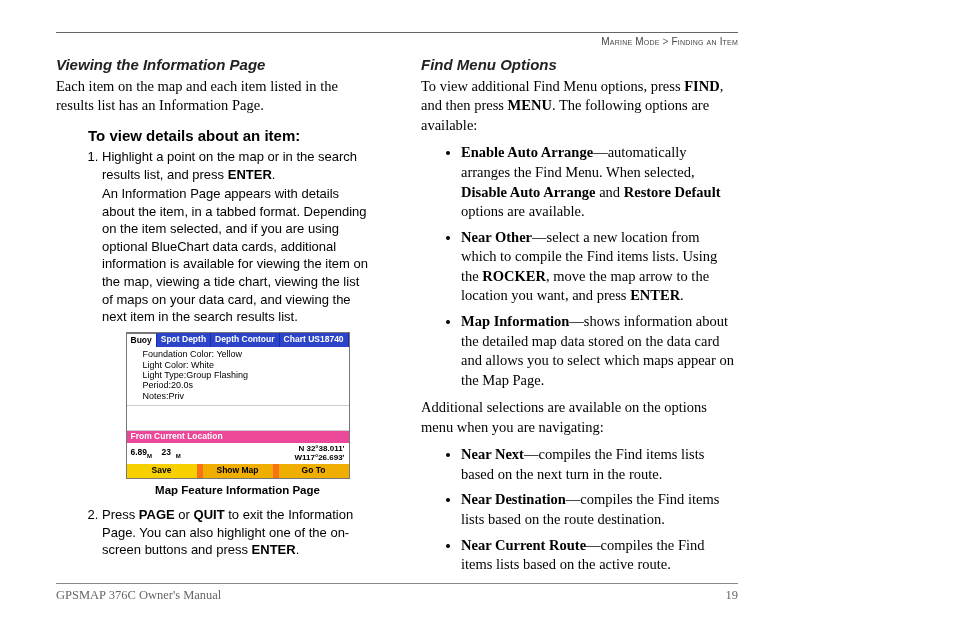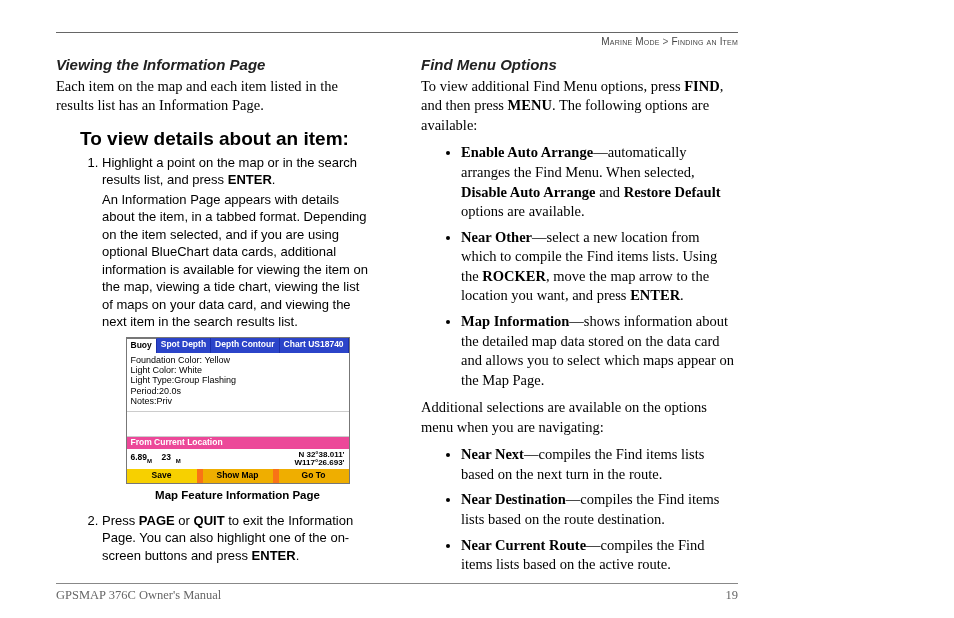--- a/index.html
+++ b/index.html
@@ -42,22 +42,22 @@
     font-weight: bold;
     font-style: italic;
     font-size: 15px;
     margin: 0 0 2px 0;
     color: #222;
   }
   p { margin: 0 0 8px 0; }
   .sans-head {
     font-family: Arial, Helvetica, sans-serif;
     font-weight: bold;
-    font-size: 19px;
-    margin: 10px 0 2px 24px;
+    font-size: 15px;
+    margin: 10px 0 2px 32px;
   }
   ol.steps {
     font-family: Arial, Helvetica, sans-serif;
     font-size: 13px;
     margin: 0 0 0 24px;
     padding-left: 22px;
   }
   ol.steps li { margin-bottom: 6px; }
   ol.steps li p.sub {
     font-family: Arial, Helvetica, sans-serif;
@@ -85,21 +85,21 @@
     color: #fff;
     font-weight: bold;
     font-size: 8.5px;
   }
   .tab {
     padding: 2px 4px;
     border-right: 1px solid #1a2eab;
     white-space: nowrap;
   }
   .tab.active { background: #fff; color: #000; border-top: 1px solid #777; }
-  .panel { background: #fff; padding: 2px 4px 2px 4px; min-height: 54px; }
+  .panel { background: #fff; padding: 2px 4px 2px 4px; min-height: 54px; margin-left: 12px; }
   .panel div { white-space: nowrap; overflow: hidden; }
   .blank { background:#fff; height:24px; border-top:1px solid #ccc; border-bottom:1px solid #ccc;}
   .section-bar {
     background: #ec4899; color:#fff; font-weight:bold;
     padding: 1px 4px; font-size: 8.5px;
   }
   .coord-row {
     display:flex; padding:2px 4px; font-size:8.5px; font-weight:bold;
     justify-content: space-between; align-items:center;
   }

